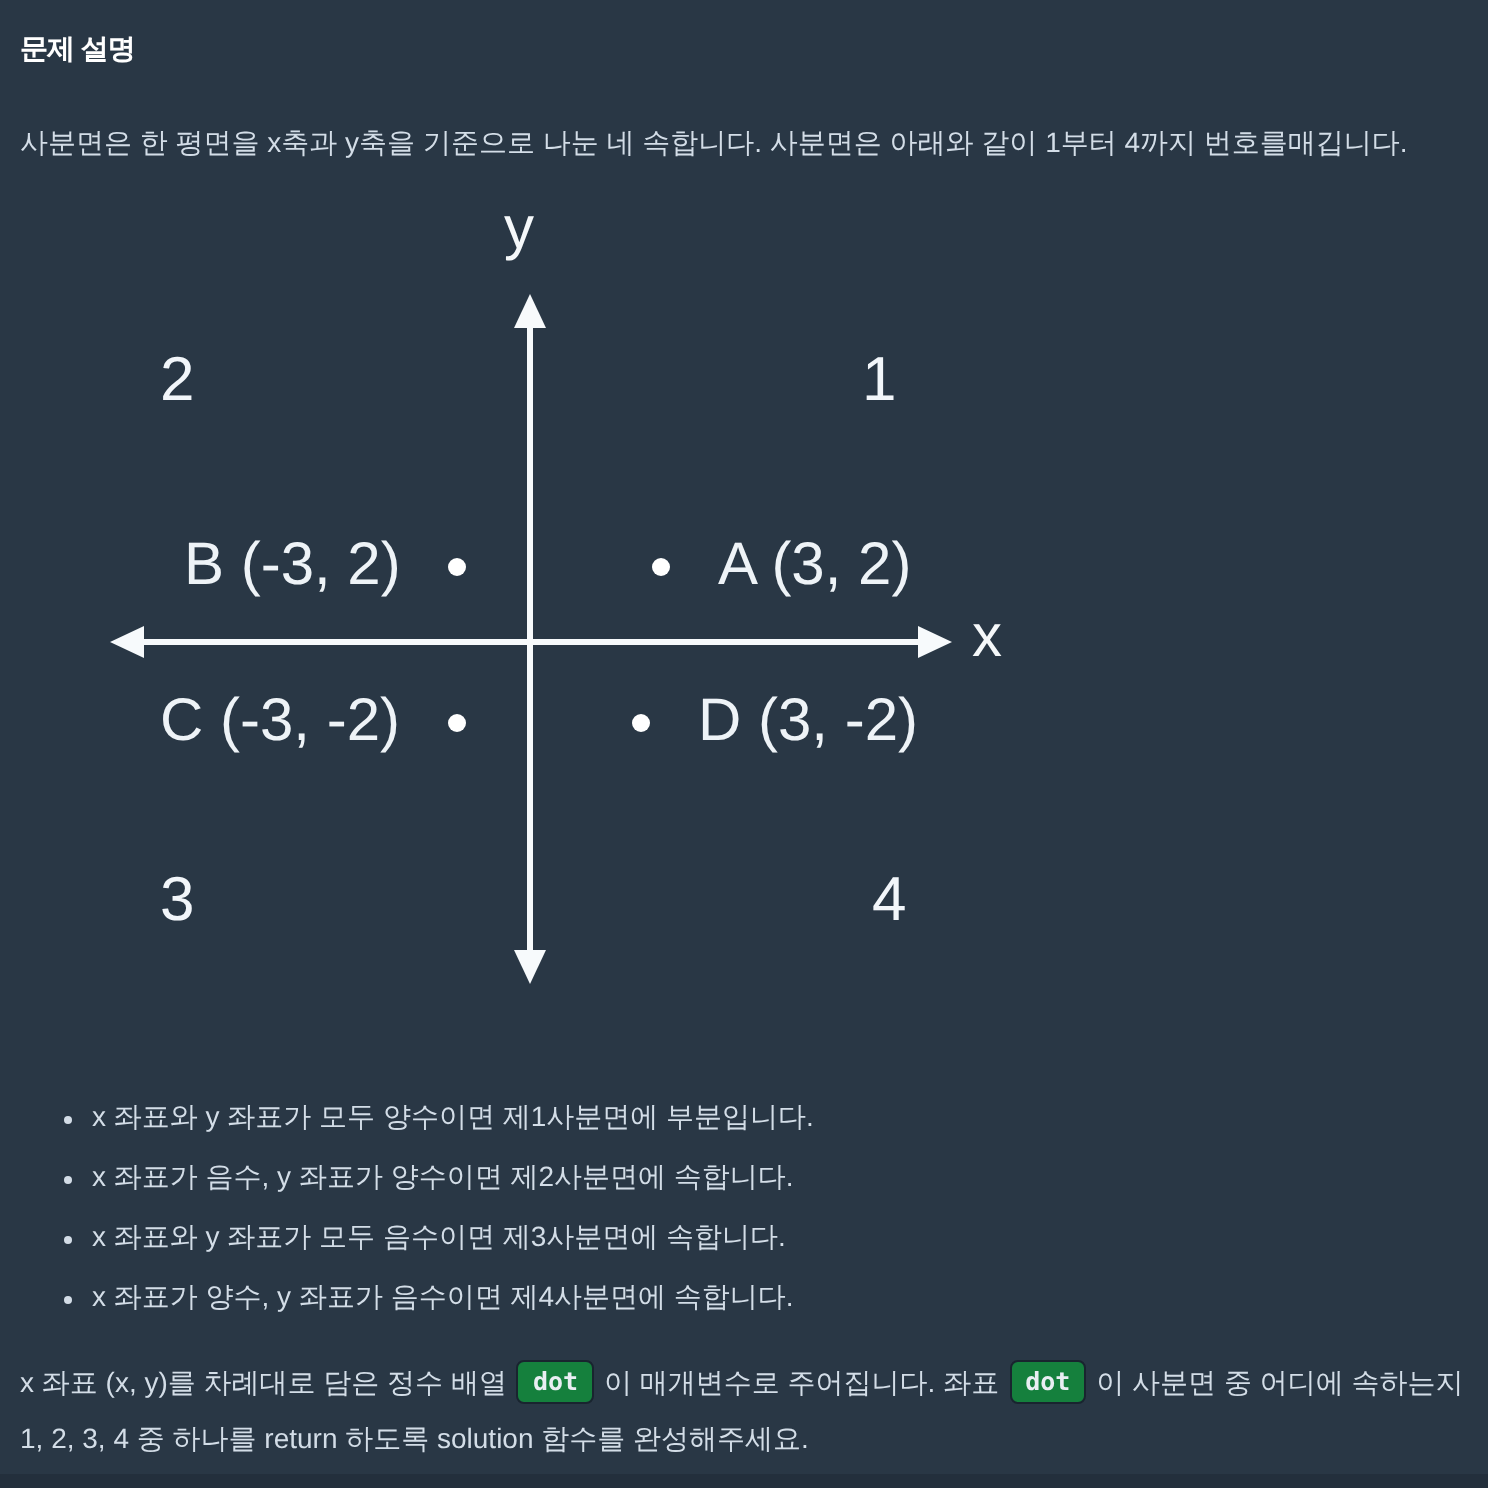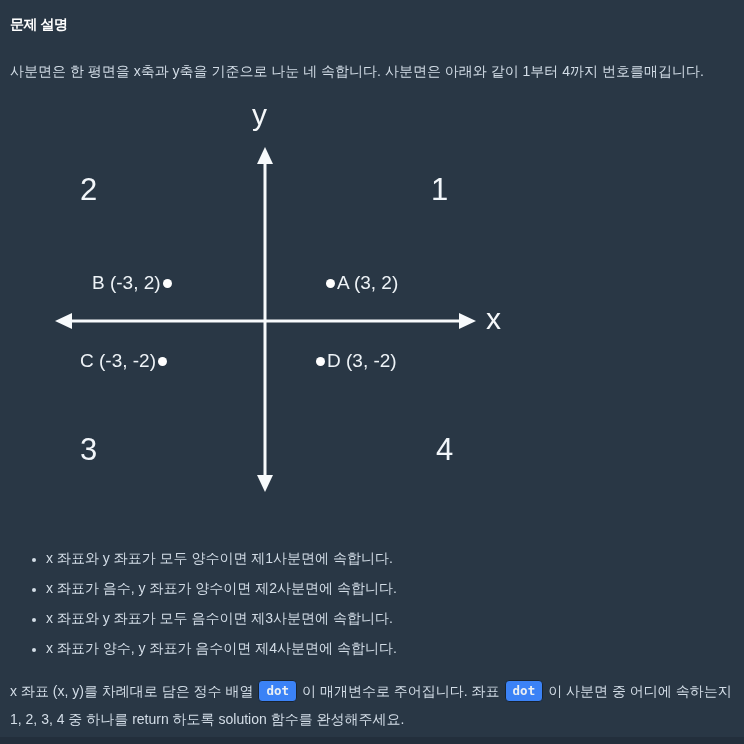--- a/index.html
+++ b/index.html
@@ -64,23 +64,23 @@
     font-weight: 300;
   }
   .quadrant-2 { left: 80px;  top: 172px; }
   .quadrant-1 { left: 431px; top: 172px; }
   .quadrant-3 { left: 80px;  top: 432px; }
   .quadrant-4 { left: 436px; top: 432px; }
   .point-row {
     position: absolute;
     display: flex;
     align-items: center;
-    gap: 2px;
+    gap: 24px;
     color: #eef3f7;
-    font-size: 19px;
+    font-size: 30px;
     font-weight: 300;
     line-height: 26px;
     white-space: nowrap;
   }
   .point-dot {
     width: 9px;
     height: 9px;
     border-radius: 50%;
     background: #ffffff;
     flex: 0 0 auto;
@@ -111,21 +111,21 @@
     top: 663px;
     width: 726px;
     font-size: 14px;
     line-height: 28px;
     color: #d3dde7;
   }
   .code-chip {
     display: inline-block;
     margin: 0 5px;
     padding: 0px 7px 1px 7px;
-    background: #3b82f6;
+    background: #15803d;
     border: 1px solid #19242f;
     border-radius: 4px;
     font-family: "DejaVu Sans Mono", "Liberation Mono", monospace;
     font-size: 12.5px;
     font-weight: bold;
     color: #e9eef3;
     line-height: 19px;
     vertical-align: 1px;
   }
   .footer-strip {
@@ -174,21 +174,21 @@
     <span>C (-3, -2)</span>
     <span class="point-dot"></span>
   </div>
   <div class="point-row point-d">
     <span class="point-dot"></span>
     <span>D (3, -2)</span>
   </div>
 </div>
 
 <ul class="rules-list">
-  <li>x 좌표와 y 좌표가 모두 양수이면 제1사분면에 속합니다.</li>
+  <li>x 좌표와 y 좌표가 모두 양수이면 제1사분면에 부분입니다.</li>
   <li>x 좌표가 음수, y 좌표가 양수이면 제2사분면에 속합니다.</li>
   <li>x 좌표와 y 좌표가 모두 음수이면 제3사분면에 속합니다.</li>
   <li>x 좌표가 양수, y 좌표가 음수이면 제4사분면에 속합니다.</li>
 </ul>
 
 <p class="outro-paragraph"><span>x 좌표 (x, y)를 차례대로 담은 정수 배열</span><code class="code-chip">dot</code><span>이 매개변수로 주어집니다. 좌표</span><code class="code-chip">dot</code><span>이 사분면 중 어디에 속하는지 1, 2, 3, 4 중 하나를 return 하도록 solution 함수를 완성해주세요.</span></p>
 
 <div class="footer-strip"></div>
 
 </body></html>

